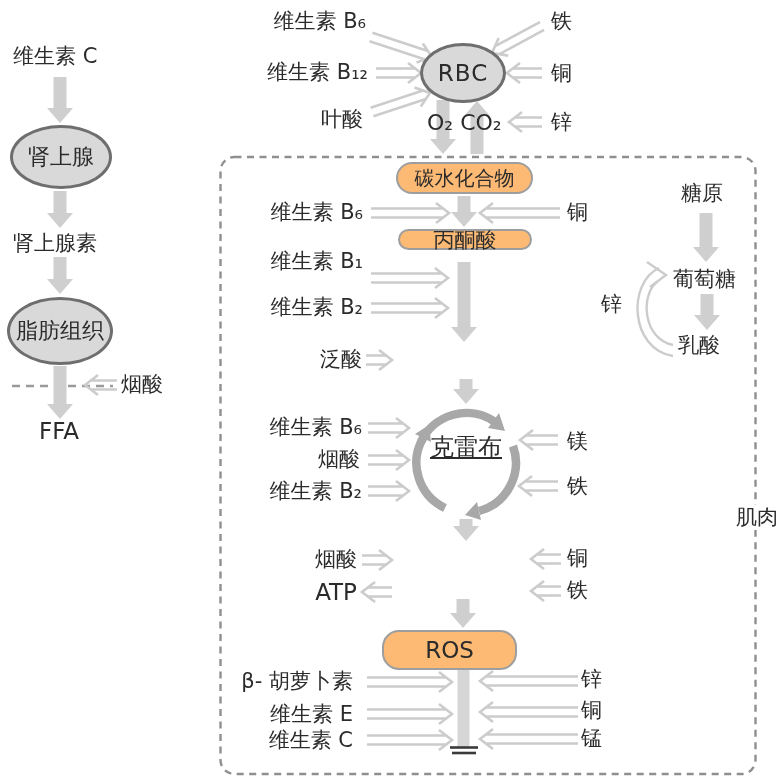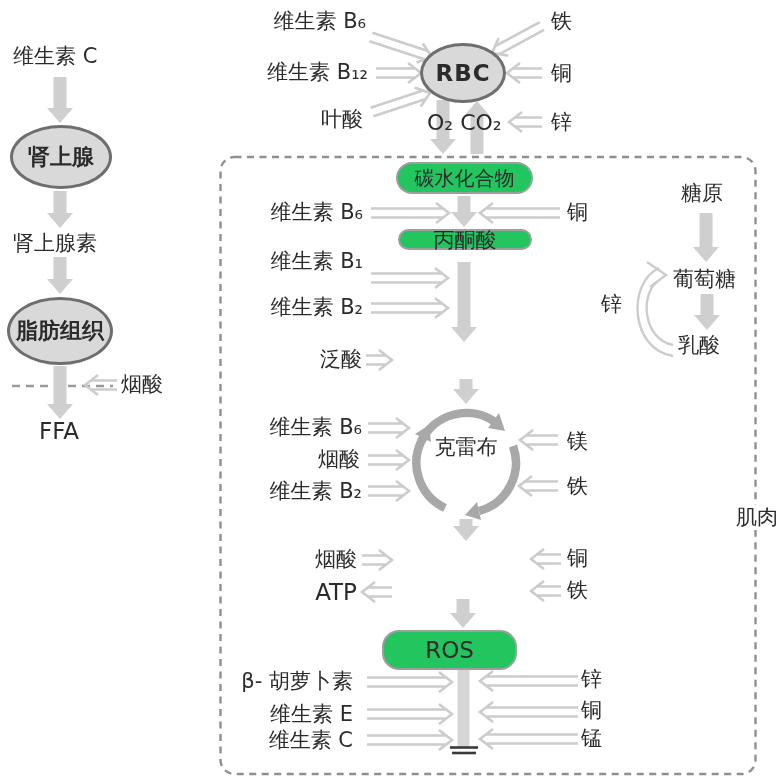--- a/index.html
+++ b/index.html
@@ -10,26 +10,26 @@
   }
   html,body{margin:0;padding:0;background:var(--background);}
   .stage{position:relative;width:782px;height:784px;background:var(--background);
     font-family:"DejaVu Sans","Liberation Sans",sans-serif;color:var(--text);overflow:hidden;}
   .stage svg{position:absolute;left:0;top:0;z-index:0;}
   .lbl{position:absolute;z-index:2;font-size:21px;line-height:25px;white-space:nowrap;color:var(--text);}
   .lbl.r{text-align:right;}
   .lbl.big{font-size:23px;}
   .ellipse{position:absolute;z-index:2;background:var(--ellipse-fill);
     border:3px solid var(--ellipse-stroke);border-radius:50%;
-    display:flex;align-items:center;justify-content:center;font-size:22px;box-sizing:border-box;font-weight:bold;}
-  .node{position:absolute;z-index:2;background:#22c55e;border:2.5px solid var(--box-stroke);
+    display:flex;align-items:center;justify-content:center;font-size:22px;box-sizing:border-box;}
+  .node{position:absolute;z-index:2;background:#fdba74;border:2.5px solid var(--box-stroke);
     border-radius:17px;display:flex;align-items:center;justify-content:center;
     font-size:21px;box-sizing:border-box;}
   .krebs-text{position:absolute;z-index:2;width:100px;text-align:center;
-    font-size:21px;line-height:27px;}
+    font-size:24px;line-height:27px;text-decoration:underline;}
   .muscle-tag{position:absolute;z-index:3;background:var(--background);padding:0 3px;
     font-size:21px;line-height:25px;}
   .h-arrow{stroke:var(--hollow-arrow);stroke-width:2.6;fill:none;}
   .t-arrow{fill:var(--thick-arrow);}
   .arc{stroke:var(--krebs-arc);stroke-width:8.5;fill:none;}
   .archead{fill:var(--krebs-arc);}
   .dash-box{stroke:var(--dashed-border);stroke-width:2.4;fill:none;stroke-dasharray:7 5.5;}
   .dash-line{stroke:#9a9a9a;stroke-width:2.4;stroke-dasharray:8 6;}
   .term{stroke:var(--terminator);stroke-width:2.6;}
   .curve{stroke:var(--hollow-arrow);stroke-width:2.4;fill:none;}

